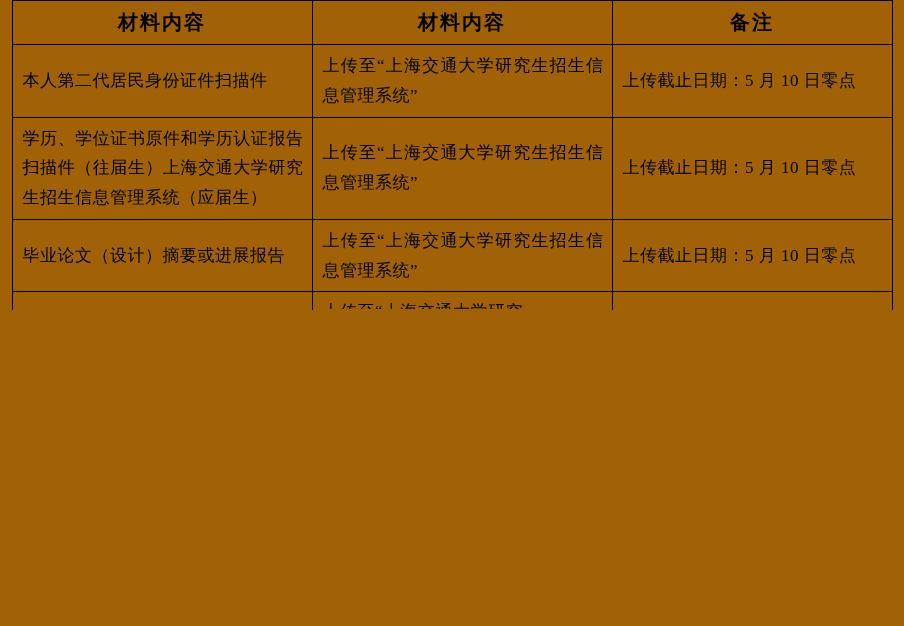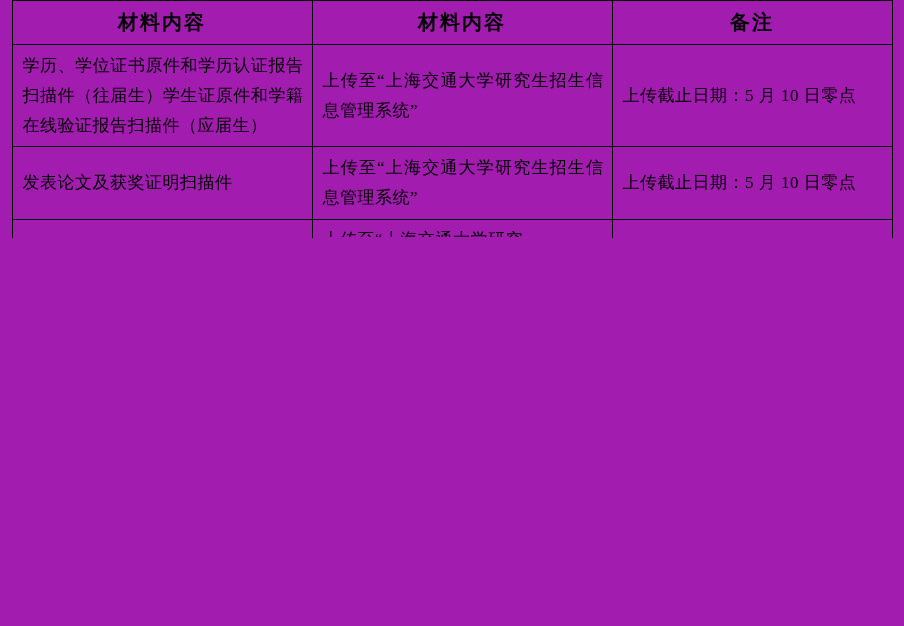--- a/index.html
+++ b/index.html
@@ -11,21 +11,21 @@
     width: 904px;
     height: 626px;
     overflow: hidden;
     font-family: "Liberation Serif", "DejaVu Serif", serif;
     color: #000000;
   }
   .doc {
     width: 904px;
     height: 626px;
     position: relative;
-    background: #a21caf;
+    background: #a16207;
   }
   table.materials {
     border-collapse: collapse;
     width: 880px;
     margin: 0 auto;
     table-layout: fixed;
   }
   table.materials td, table.materials th {
     border: 1px solid #000000;
     vertical-align: middle;
@@ -83,26 +83,31 @@
     </colgroup>
     <thead>
       <tr>
         <th>材料内容</th>
         <th>材料内容</th>
         <th>备注</th>
       </tr>
     </thead>
     <tbody>
       <tr>
-        <td class="cell-material">学历、学位证书原件和学历认证报告扫描件（往届生）学生证原件和学籍在线验证报告扫描件（应届生）</td>
+        <td class="cell-material">本人第二代居民身份证件扫描件</td>
         <td class="cell-method">上传至“上海交通大学研究生招生信息管理系统”</td>
         <td class="cell-note">上传截止日期：5 月 10 日零点</td>
       </tr>
       <tr>
-        <td class="cell-material">发表论文及获奖证明扫描件</td>
+        <td class="cell-material">学历、学位证书原件和学历认证报告扫描件（往届生）上海交通大学研究生招生信息管理系统（应届生）</td>
+        <td class="cell-method">上传至“上海交通大学研究生招生信息管理系统”</td>
+        <td class="cell-note">上传截止日期：5 月 10 日零点</td>
+      </tr>
+      <tr>
+        <td class="cell-material">毕业论文（设计）摘要或进展报告</td>
         <td class="cell-method">上传至“上海交通大学研究生招生信息管理系统”</td>
         <td class="cell-note">上传截止日期：5 月 10 日零点</td>
       </tr>
       <tr class="row-partial">
         <td>
             <span class="clip"></span>
           </td>
         <td>
             <span class="clip">上传至“上海交通大学研究</span>
           </td>

